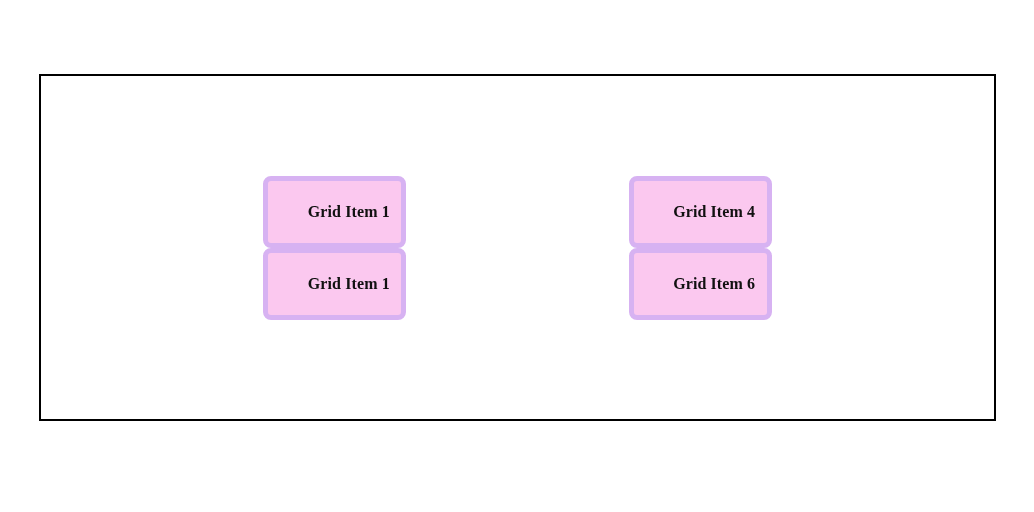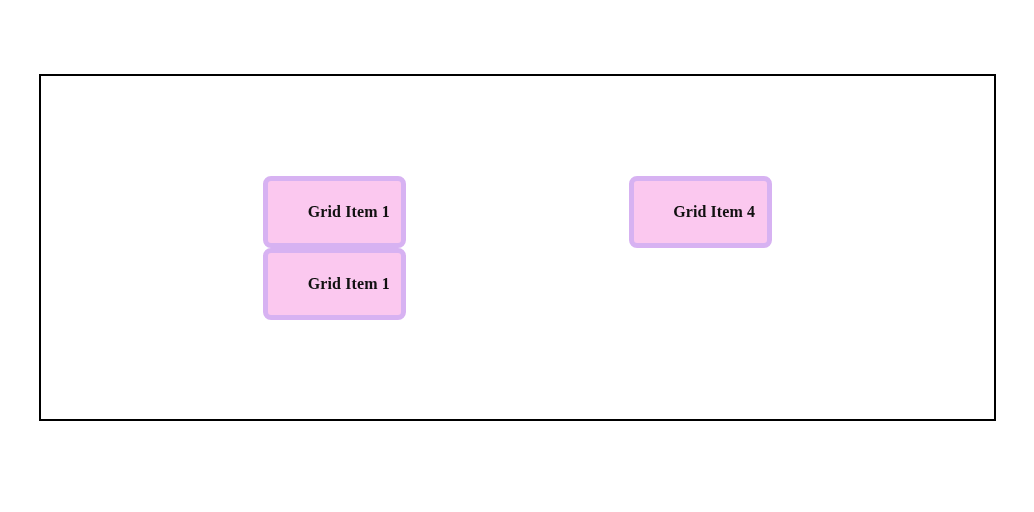--- a/index.html
+++ b/index.html
@@ -80,16 +80,19 @@
 
 
     <div class="grid-item">
       <span class="grid-item-label">Grid Item 4</span>
     </div>
 
     <div class="grid-item">
       <span class="grid-item-label">Grid Item 1</span>
     </div>
 
+    <div class="grid-item">
+      <span class="grid-item-label">Grid Item 6</span>
+    </div>
 
   </div>
 
 </div>
 
 </body></html>

